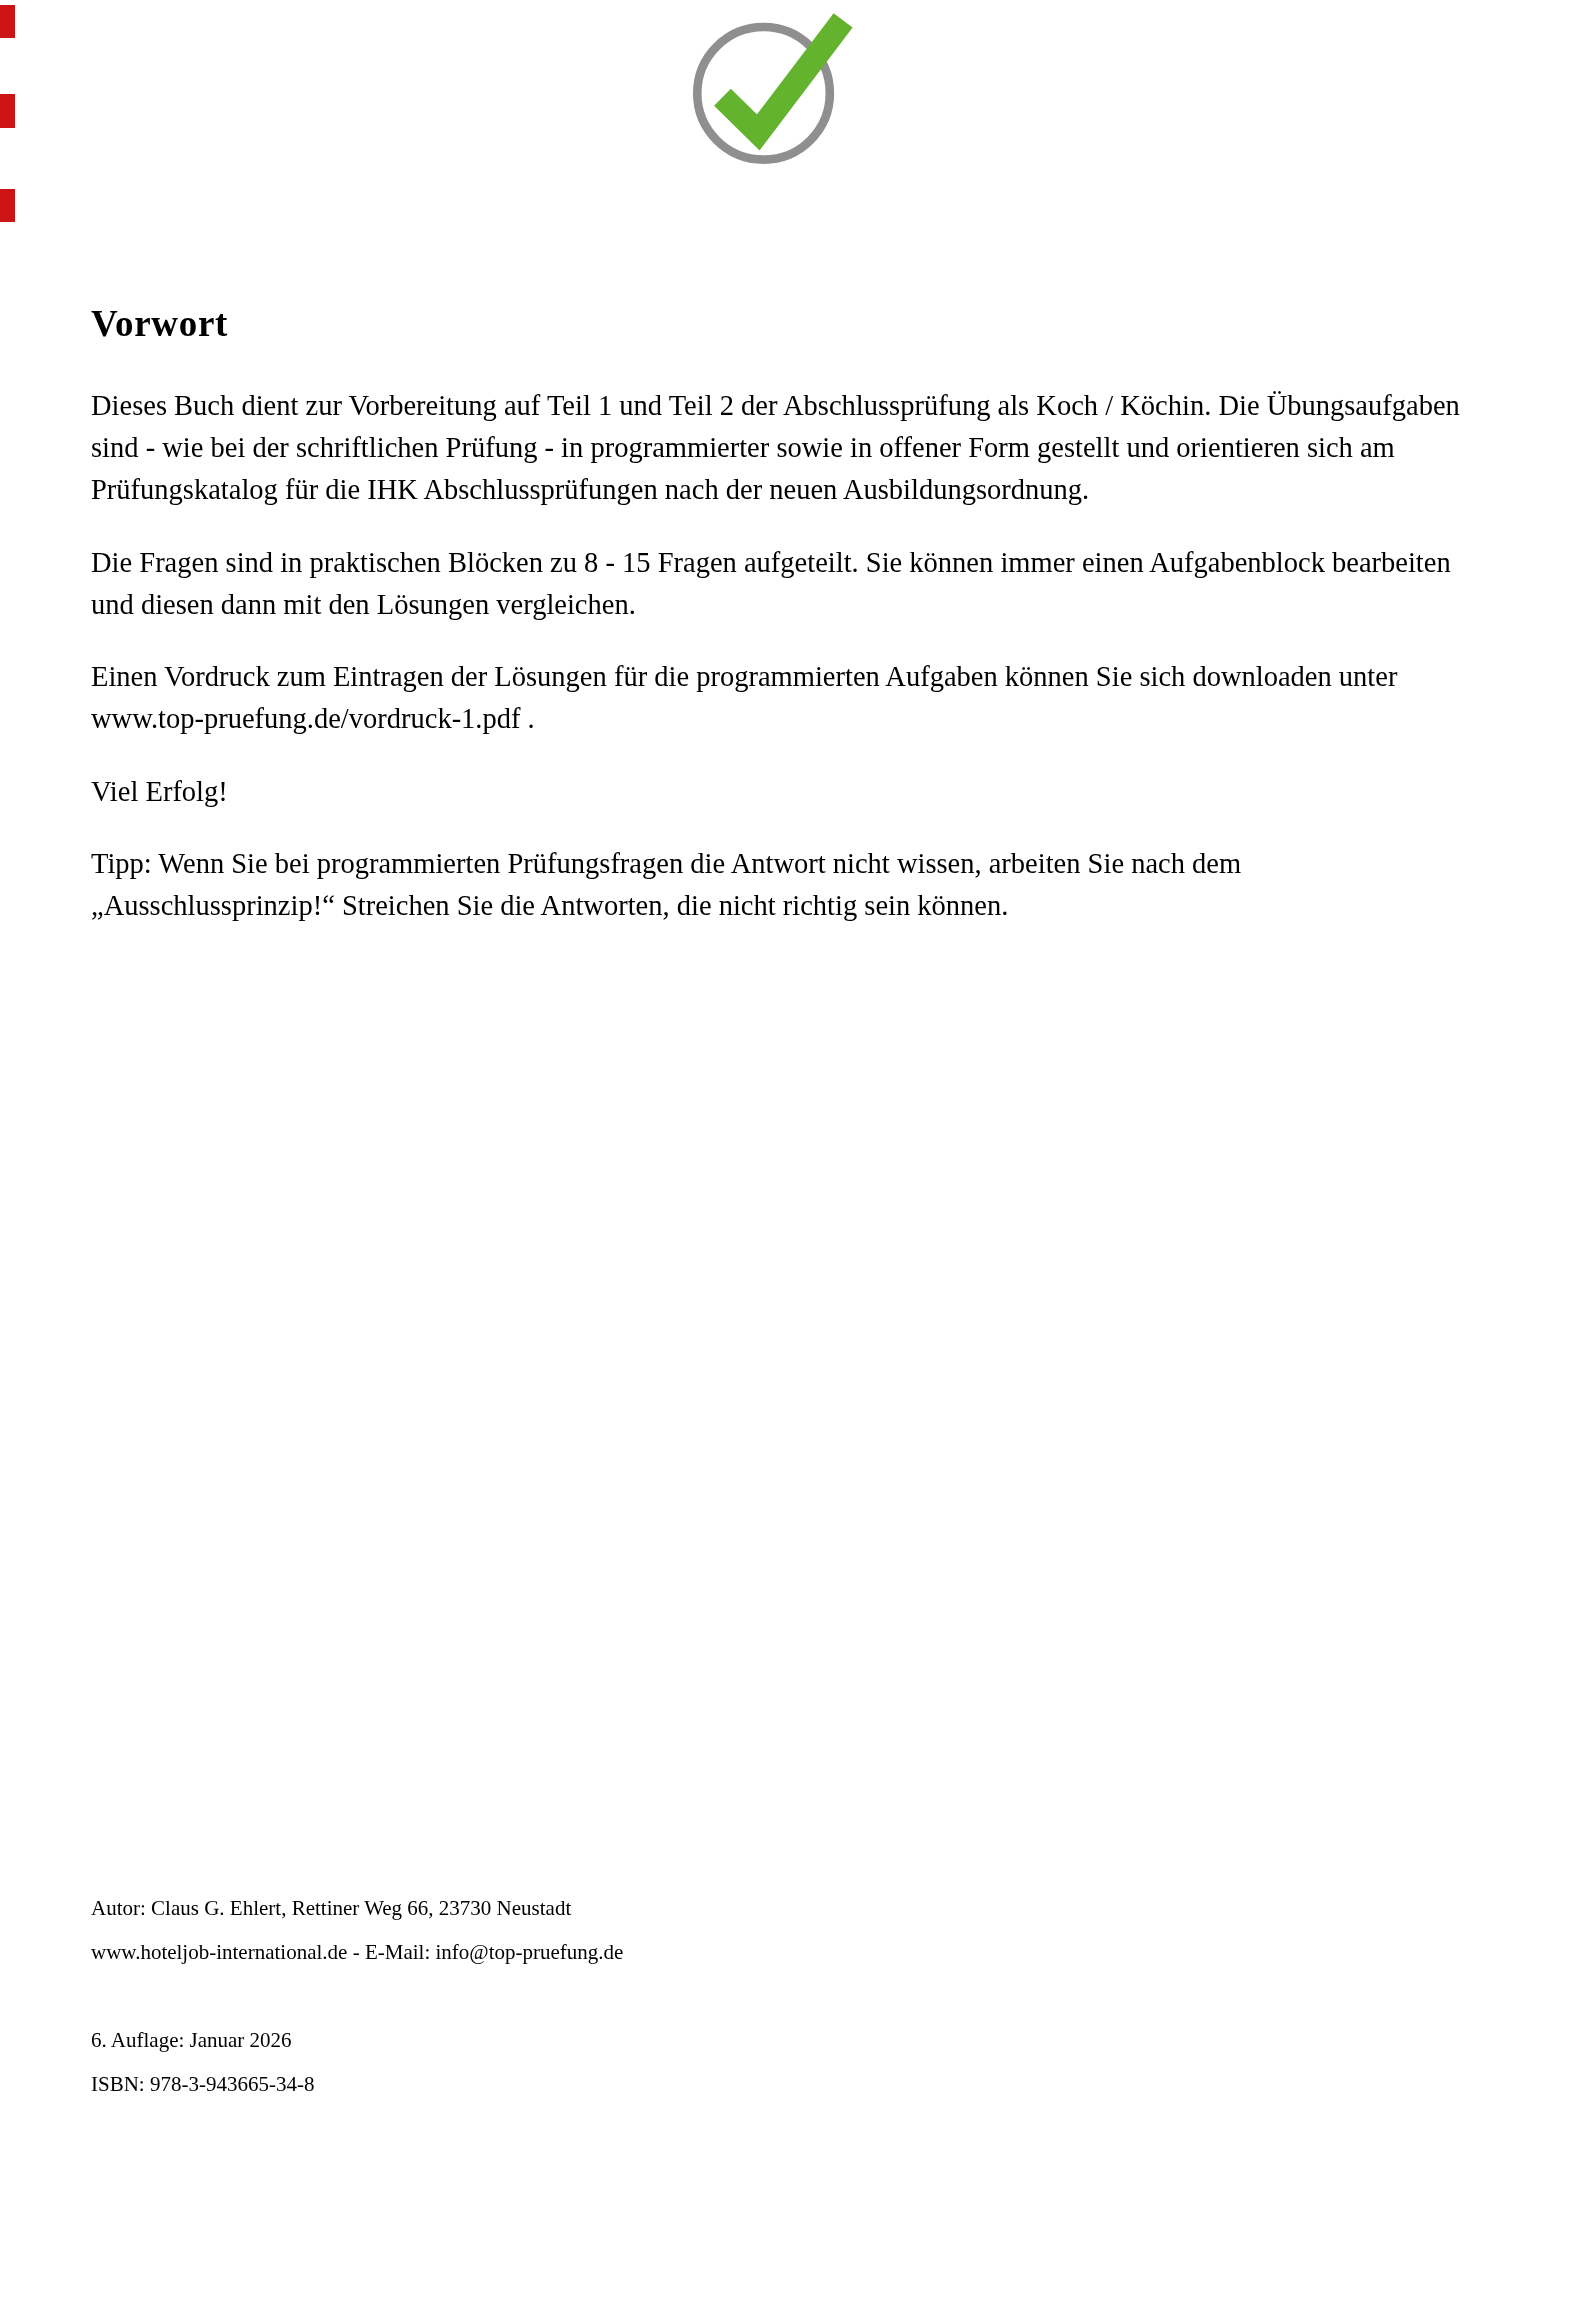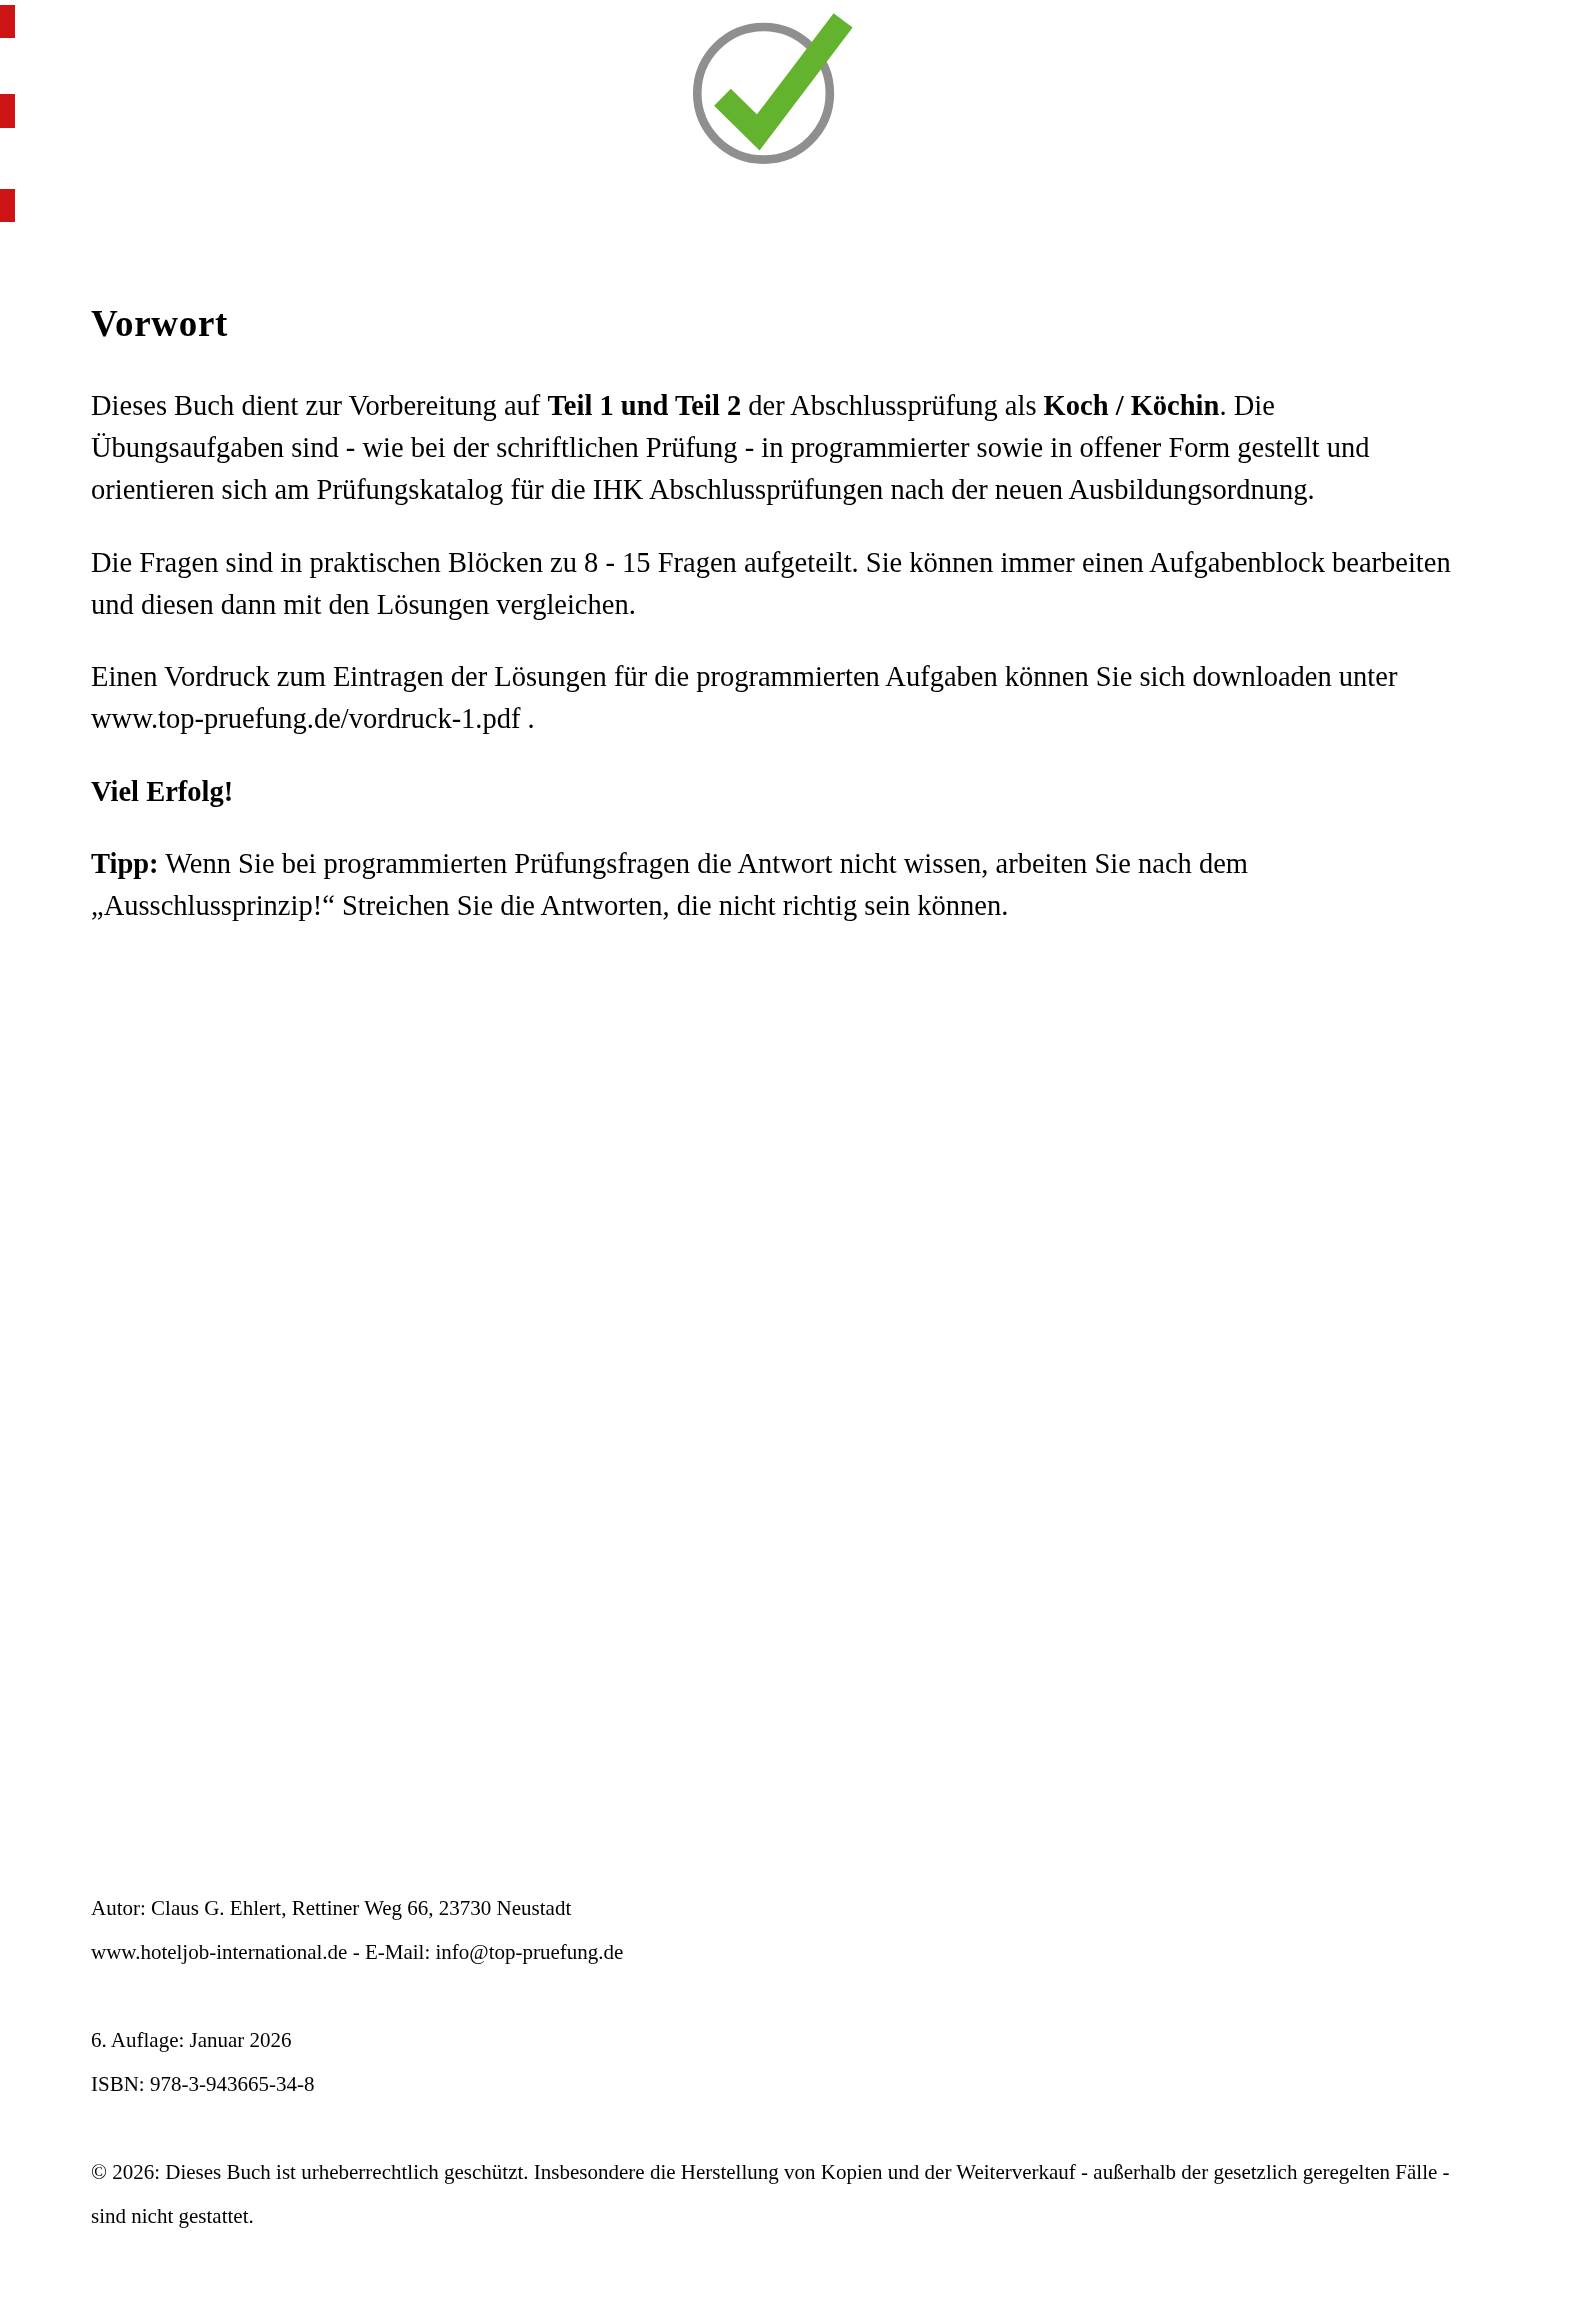--- a/index.html
+++ b/index.html
@@ -34,21 +34,21 @@
     font-size: 37px;
     font-weight: bold;
     margin-bottom: 40px;
     letter-spacing: 0.7px;
   }
   .para {
     font-size: 28.5px;
     line-height: 42px;
     margin-bottom: 30.5px;
   }
-  .b { font-weight: bold; }
+  .b { font-weight: normal; }
   .footer {
     position: absolute;
     left: 91px;
     top: 1886px;
     width: 1376px;
     font-size: 21px;
     line-height: 44px;
   }
   .footer .block { margin-bottom: 44px; }
 </style>
@@ -79,17 +79,16 @@
 
   <div class="footer">
     <div class="block">
       <div>Autor: Claus G. Ehlert, Rettiner Weg 66, 23730 Neustadt</div>
       <div>www.hoteljob-international.de - E-Mail: info@top-pruefung.de</div>
     </div>
     <div class="block">
       <div>6. Auflage: Januar 2026</div>
       <div>ISBN: 978-3-943665-34-8</div>
     </div>
-    <div class="block">© 2026: Dieses Buch ist urheberrechtlich geschützt. Insbesondere die Herstellung von Kopien und der Weiterverkauf - außerhalb der gesetzlich geregelten Fälle - sind nicht gestattet.</div>
   </div>
 
 </div>
 
 
 </body></html>

